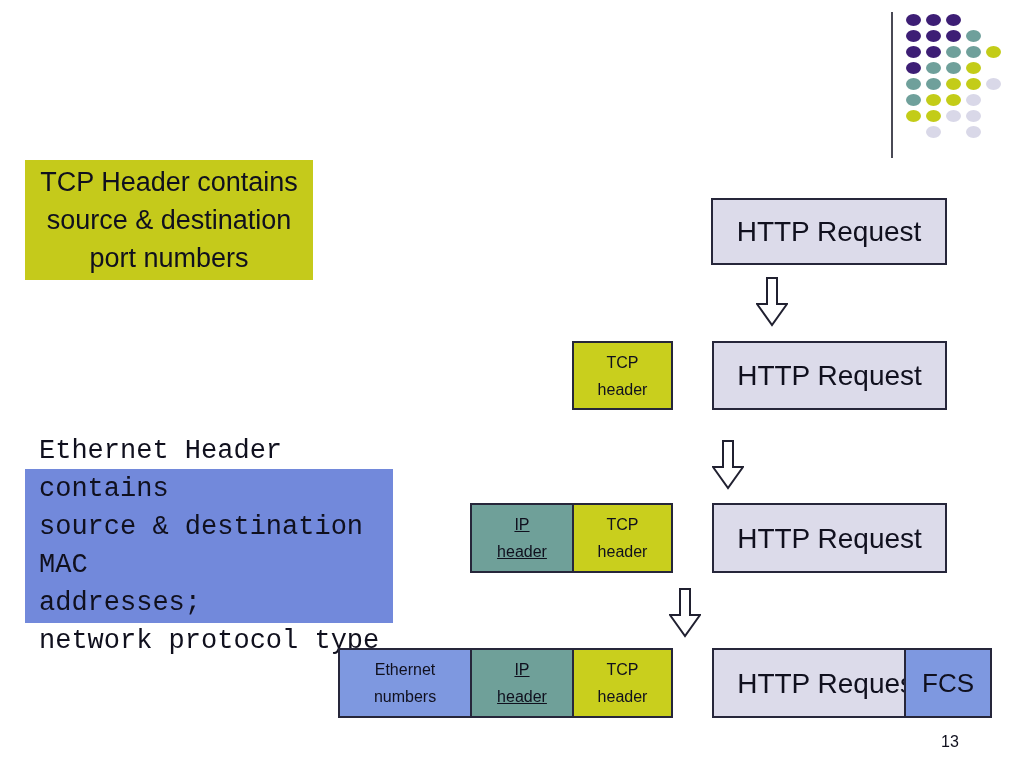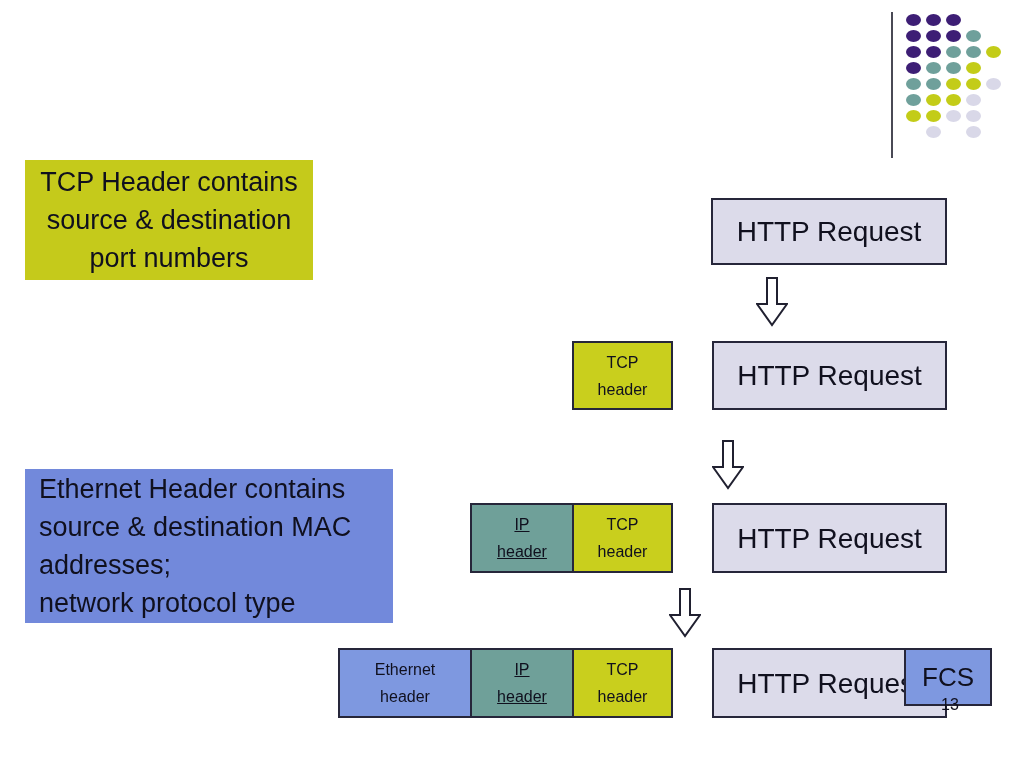--- a/index.html
+++ b/index.html
@@ -33,21 +33,21 @@
     justify-content: center;
     font-size: 27px;
     line-height: 38px;
     white-space: pre-line;
     text-align: center;
     color: var(--text);
   }
   .callout.left { text-align: left; padding-left: 14px; }
   .callout-tcp { left: 25px; top: 160px; width: 288px; height: 120px; background: var(--yellow); }
   .callout-ip  { left: 25px; top: 297px; width: 340px; height: 157px; background: var(--teal); }
-  .callout-eth { left: 25px; top: 469px; width: 368px; height: 154px; background: var(--blue); }
+  .callout-eth { left: 25px; top: 469px; width: 368px; height: 154px; background: var(--blue); font-family: Liberation Mono, monospace; }
   
   .seg {
     position: absolute;
     box-sizing: border-box;
     border: 2px solid var(--border);
     display: flex;
     align-items: center;
     justify-content: center;
     text-align: center;
     white-space: pre-line;
@@ -77,21 +77,21 @@
     grid-auto-rows: 16px;
   }
   .dot { width: 15px; height: 12px; border-radius: 50%; }
   .dot-P { background: var(--dot_purple); }
   .dot-T { background: var(--dot_teal); }
   .dot-Y { background: var(--dot_yellow); }
   .dot-L { background: var(--dot_lavender); }
   .dot-empty { visibility: hidden; }
   .pagenum {
     position: absolute;
-    left: 941px; top: 696px;
+    left: 941px; top: 733px;
     font-size: 16px;
     color: var(--text);
   }
 </style>
 </head>
 <body>
 
 <div class="slide">
 
 
@@ -165,23 +165,23 @@
 header</div>
   <div class="seg seg-tcp" style="left:572px;top:503px;width:101px;height:70px;">TCP
 header</div>
   <div class="seg seg-payload" style="left:671px;top:503px;width:235px;height:70px;">HTTP Request</div>
 
   <svg class="arrow" style="left:669px;top:588px;" viewBox="0 0 32 50">
     <polygon points="11,1 21,1 21,27 31,27 16,48 1,27 11,27" fill="#ffffff" stroke="#202030" stroke-width="2"></polygon>
   </svg>
 
   <div class="seg seg-eth" style="left:338px;top:648px;width:134px;height:70px;">Ethernet
-header</div>
+numbers</div>
   <div class="seg seg-ip" style="left:470px;top:648px;width:104px;height:70px;">IP
 header</div>
   <div class="seg seg-tcp" style="left:572px;top:648px;width:101px;height:70px;">TCP
 header</div>
   <div class="seg seg-payload" style="left:671px;top:648px;width:235px;height:70px;">HTTP Request</div>
-  <div class="seg seg-fcs" style="left:904px;top:648px;width:88px;height:58px;">FCS</div>
+  <div class="seg seg-fcs" style="left:904px;top:648px;width:88px;height:70px;">FCS</div>
 
   <div class="pagenum">13</div>
 
 </div>
 
 </body></html>

